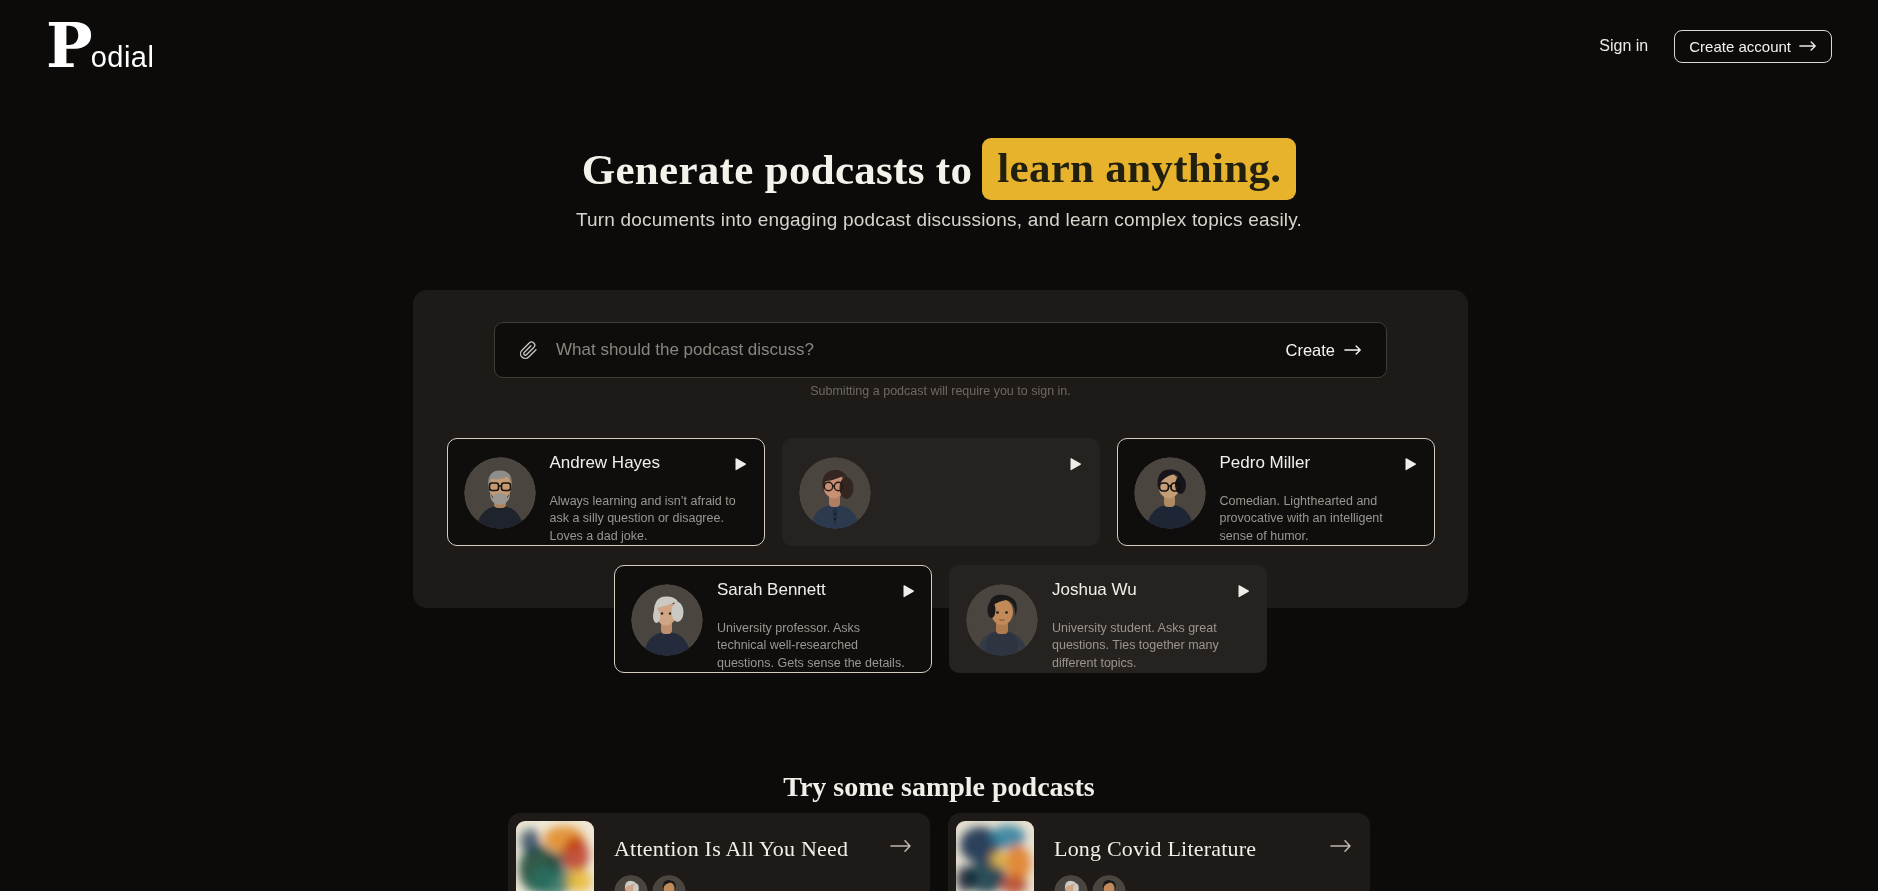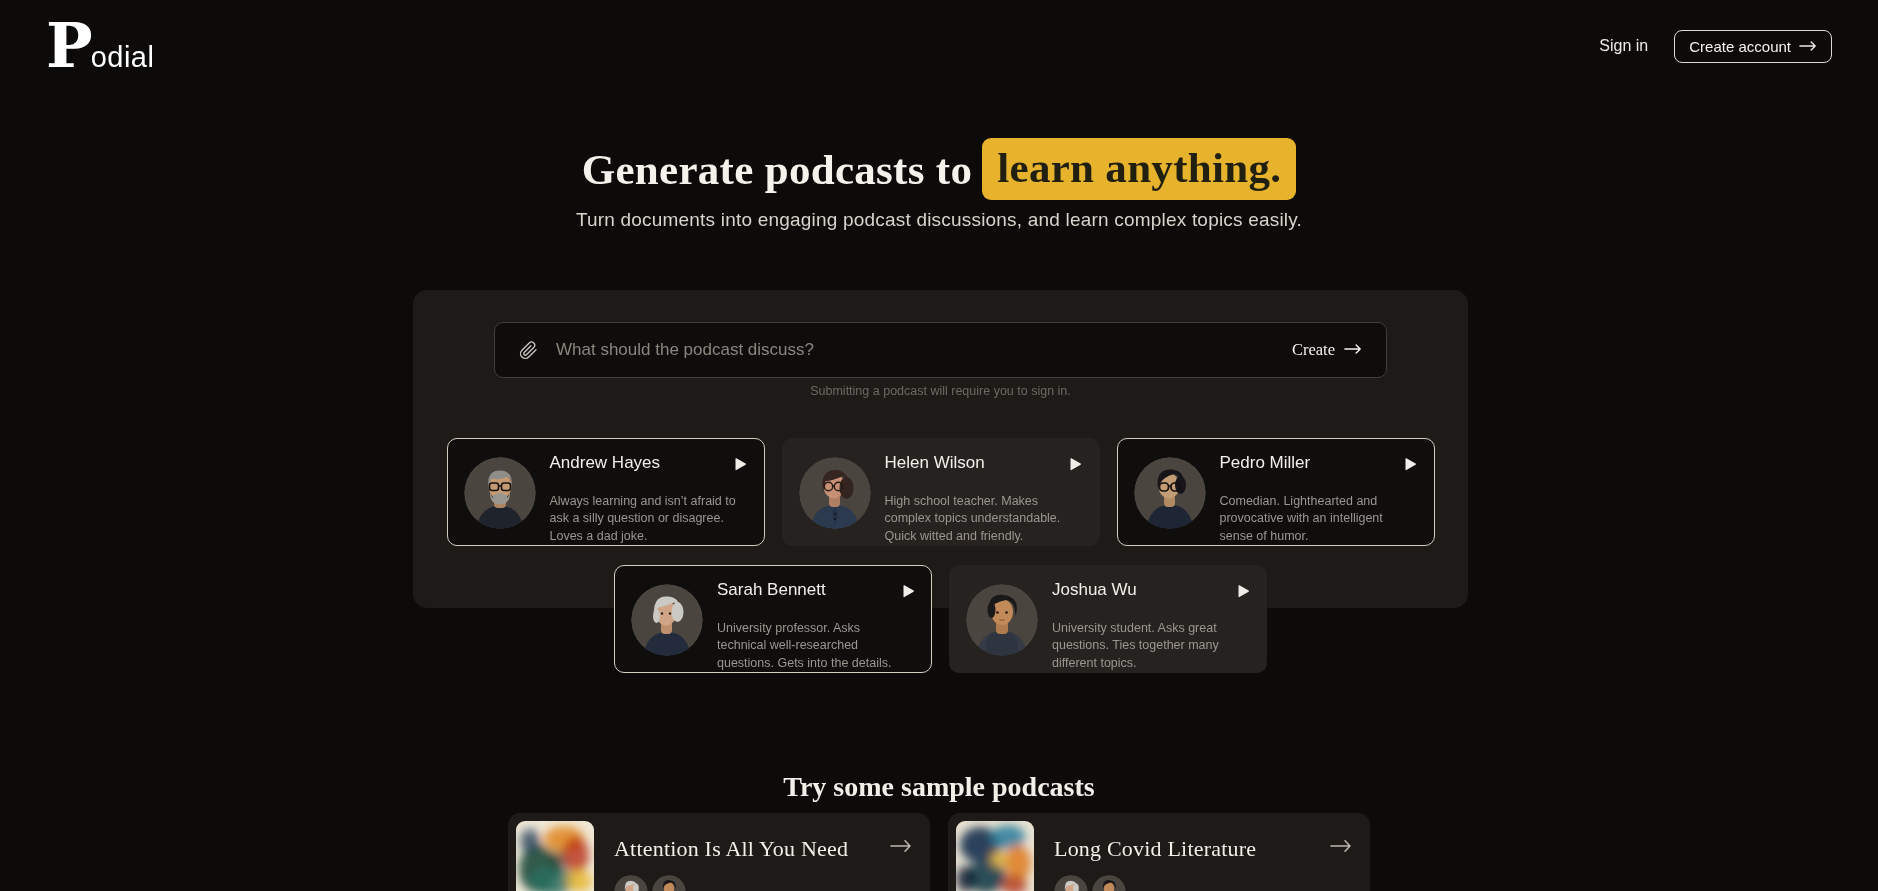--- a/index.html
+++ b/index.html
@@ -24,21 +24,21 @@
   .hero { position:absolute; top:138px; left:0; right:0; text-align:center; }
   .hero h1 { font-family:"Liberation Serif",serif; font-weight:600; font-size:43px; letter-spacing:0.3px; color:#F5F2EB; display:flex; justify-content:center; align-items:center; gap:10px; }
   .hl { background:#E7B32C; color:#211F10; padding:5px 15px 8px 15px; border-radius:9px; }
   .hero-sub { margin-top:9px; font-size:19px; color:#D8D4CC; letter-spacing:0.2px; }
   
   .main-card { position:absolute; left:413px; top:290px; width:1055px; height:318px; background:#1D1A18; border-radius:14px; }
   .composer { position:absolute; left:81px; right:81px; top:32px; height:56px; background:#0E0D0C; border:1px solid #413D37; border-radius:9px; display:flex; align-items:center; padding:0 24px; }
   .paperclip { color:#C9C5BE; display:flex; align-items:center; margin-right:18px; }
   .composer input { flex:1; background:transparent; border:none; outline:none; font-size:17px; color:#EDEAE4; font-family:"Liberation Sans",sans-serif; }
   .composer input::placeholder { color:#8A857D; }
-  .create-btn { display:flex; align-items:center; gap:9px; background:transparent; border:none; color:#F5F3EF; font-size:16.5px; cursor:pointer; font-family:Liberation Serif, serif; }
+  .create-btn { display:flex; align-items:center; gap:9px; background:transparent; border:none; color:#F5F3EF; font-size:16.5px; cursor:pointer; font-family:Liberation Sans, sans-serif; }
   .composer-hint { position:absolute; top:94px; left:0; right:0; text-align:center; font-size:12.5px; color:#6E6962; }
   
   .personas { position:absolute; top:148px; left:0; right:0; display:flex; flex-direction:column; gap:19px; align-items:center; }
   .persona-row { display:flex; gap:17px; justify-content:center; }
   .persona-card { width:318px; height:108px; border-radius:10px; position:relative; padding:14px 16px 12px 16px; display:flex; cursor:pointer; }
   .persona-card.selected { background:#0F0E0D; border:1px solid #D5CEC0; }
   .persona-card.unselected { background:#252220; border:1px solid transparent; }
   .persona-avatar { width:72px; height:72px; border-radius:50%; flex:0 0 72px; margin-top:4px; }
   .persona-body { margin-left:14px; flex:1; min-width:0; }
   .persona-name { font-size:17px; font-weight:500; color:#F2EFEA; }
@@ -152,24 +152,20 @@
               <circle cx="36" cy="62" r="1.1" fill="#11161f"></circle>
             <rect x="30" y="37" width="11" height="13" rx="4" fill="#B07E62"></rect>
             <ellipse cx="35" cy="29" rx="10.5" ry="12.5" fill="#C78F74"></ellipse>
             <path d="M24 36 Q20 12 38 13 Q52 15 50 36 Q52 24 44 19 Q33 24 27 24 Q24.5 28 24 36 Z" fill="#352521"></path>
             <ellipse cx="47.5" cy="31" rx="7" ry="11" fill="#352521"></ellipse>
             <circle cx="29.5" cy="29.5" r="4.2" fill="none" stroke="#241a14" stroke-width="1.4"></circle>
             <circle cx="39.5" cy="29.5" r="4.2" fill="none" stroke="#241a14" stroke-width="1.4"></circle>
             <line x1="33.7" y1="29" x2="35.3" y2="29" stroke="#241a14" stroke-width="1.4"></line>
           </g>
         </svg>
-        <div class="persona-body">
-          <div class="persona-name">Helen Wilson</div>
-          <div class="persona-desc">High school teacher. Makes complex topics understandable. Quick witted and friendly.</div>
-        </div>
         <button class="play-btn">
           <svg width="13" height="15" viewBox="0 0 13 15">
               <path d="M1.5 1.8 Q1.5 0.8 2.4 1.3 L11.6 6.6 Q12.5 7.1 11.6 7.7 L2.4 13 Q1.5 13.5 1.5 12.5 Z" fill="#EFEDE8"></path>
             </svg>
         </button>
       </div>
 
       <div class="persona-card selected">
         <svg class="persona-avatar" viewBox="0 0 72 72">
           <defs>
@@ -217,21 +213,21 @@
             <ellipse cx="35" cy="29" rx="10.5" ry="12.5" fill="#CFA585"></ellipse>
             <path d="M23.5 36 Q20 11 37 12.5 Q52 13 49.5 36 Q51 22 43 18.5 Q32 23 27 23.5 Q24 28 23.5 36 Z" fill="#CBC9C4"></path>
             <ellipse cx="46.5" cy="28" rx="6" ry="10" fill="#CBC9C4"></ellipse>
             <ellipse cx="25.5" cy="32" rx="3.5" ry="7" fill="#CBC9C4"></ellipse>
             <circle cx="31" cy="29.5" r="1.2" fill="#2a211b"></circle>
               <circle cx="39" cy="29.5" r="1.2" fill="#2a211b"></circle>
           </g>
         </svg>
         <div class="persona-body">
           <div class="persona-name">Sarah Bennett</div>
-          <div class="persona-desc">University professor. Asks technical well-researched questions. Gets into the details.</div>
+          <div class="persona-desc">University professor. Asks technical well-researched questions. Gets sense the details.</div>
         </div>
         <button class="play-btn">
           <svg width="13" height="15" viewBox="0 0 13 15">
               <path d="M1.5 1.8 Q1.5 0.8 2.4 1.3 L11.6 6.6 Q12.5 7.1 11.6 7.7 L2.4 13 Q1.5 13.5 1.5 12.5 Z" fill="#EFEDE8"></path>
             </svg>
         </button>
       </div>
 
       <div class="persona-card unselected">
         <svg class="persona-avatar" viewBox="0 0 72 72">

